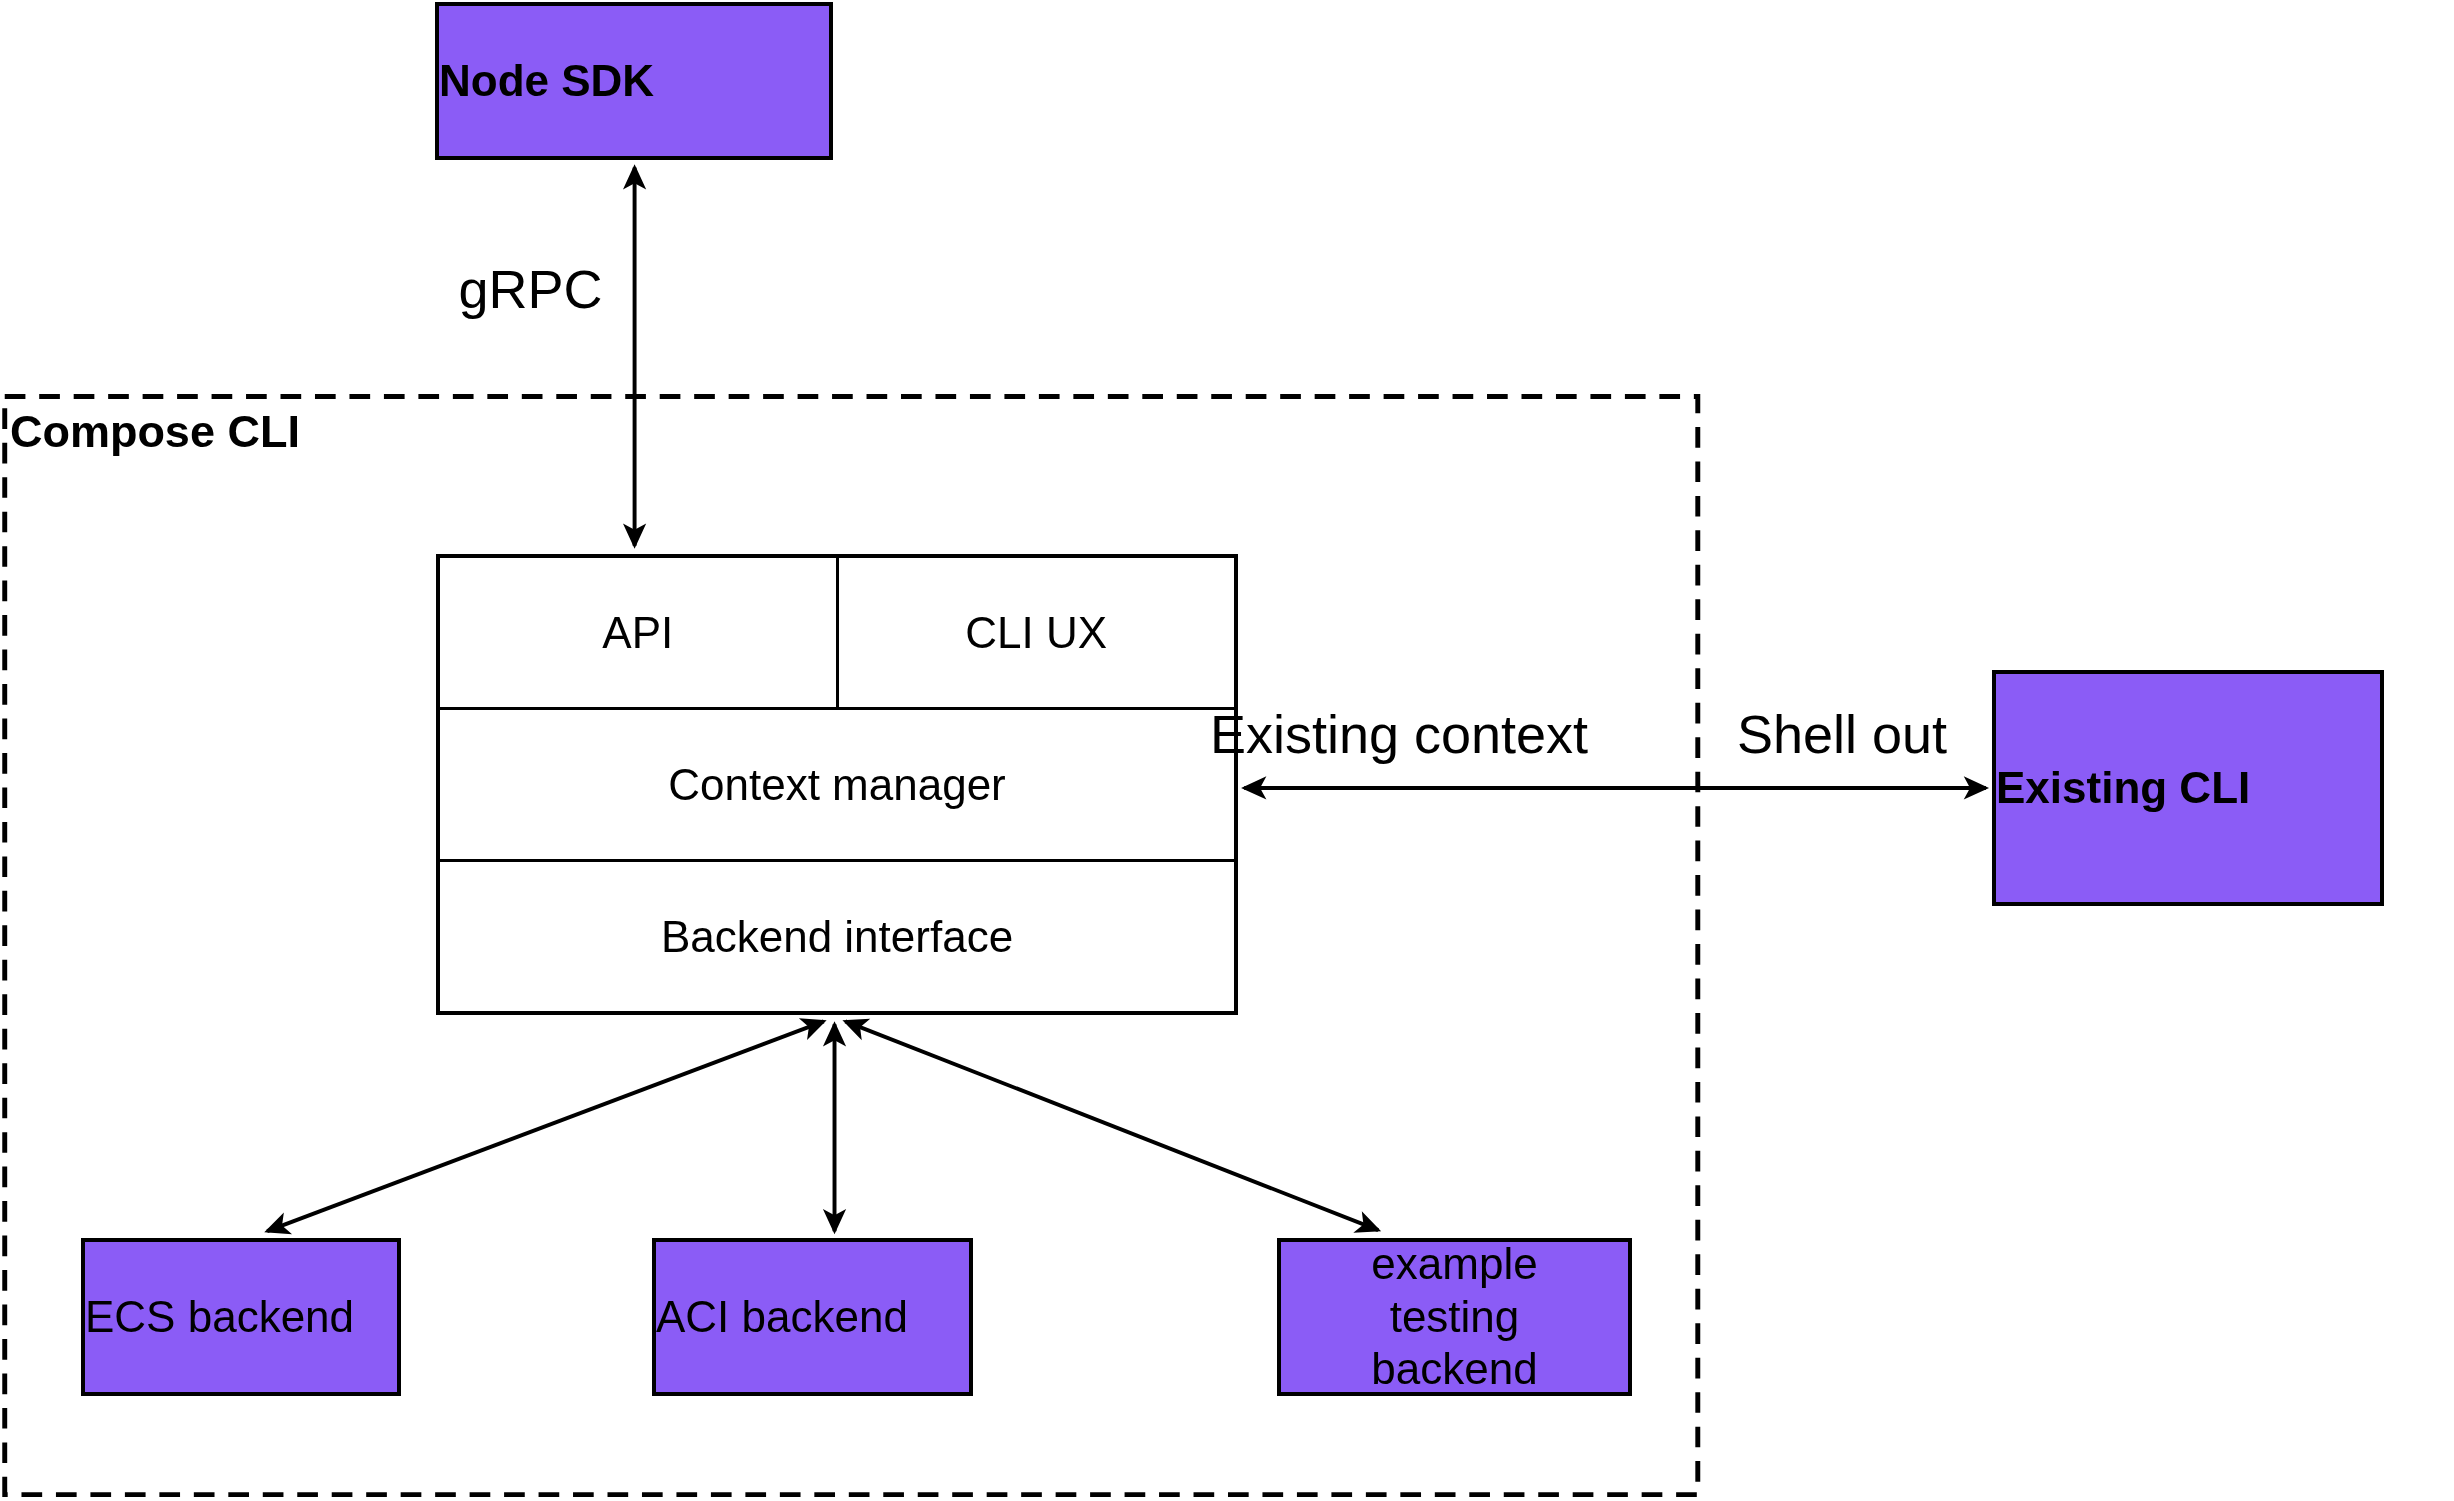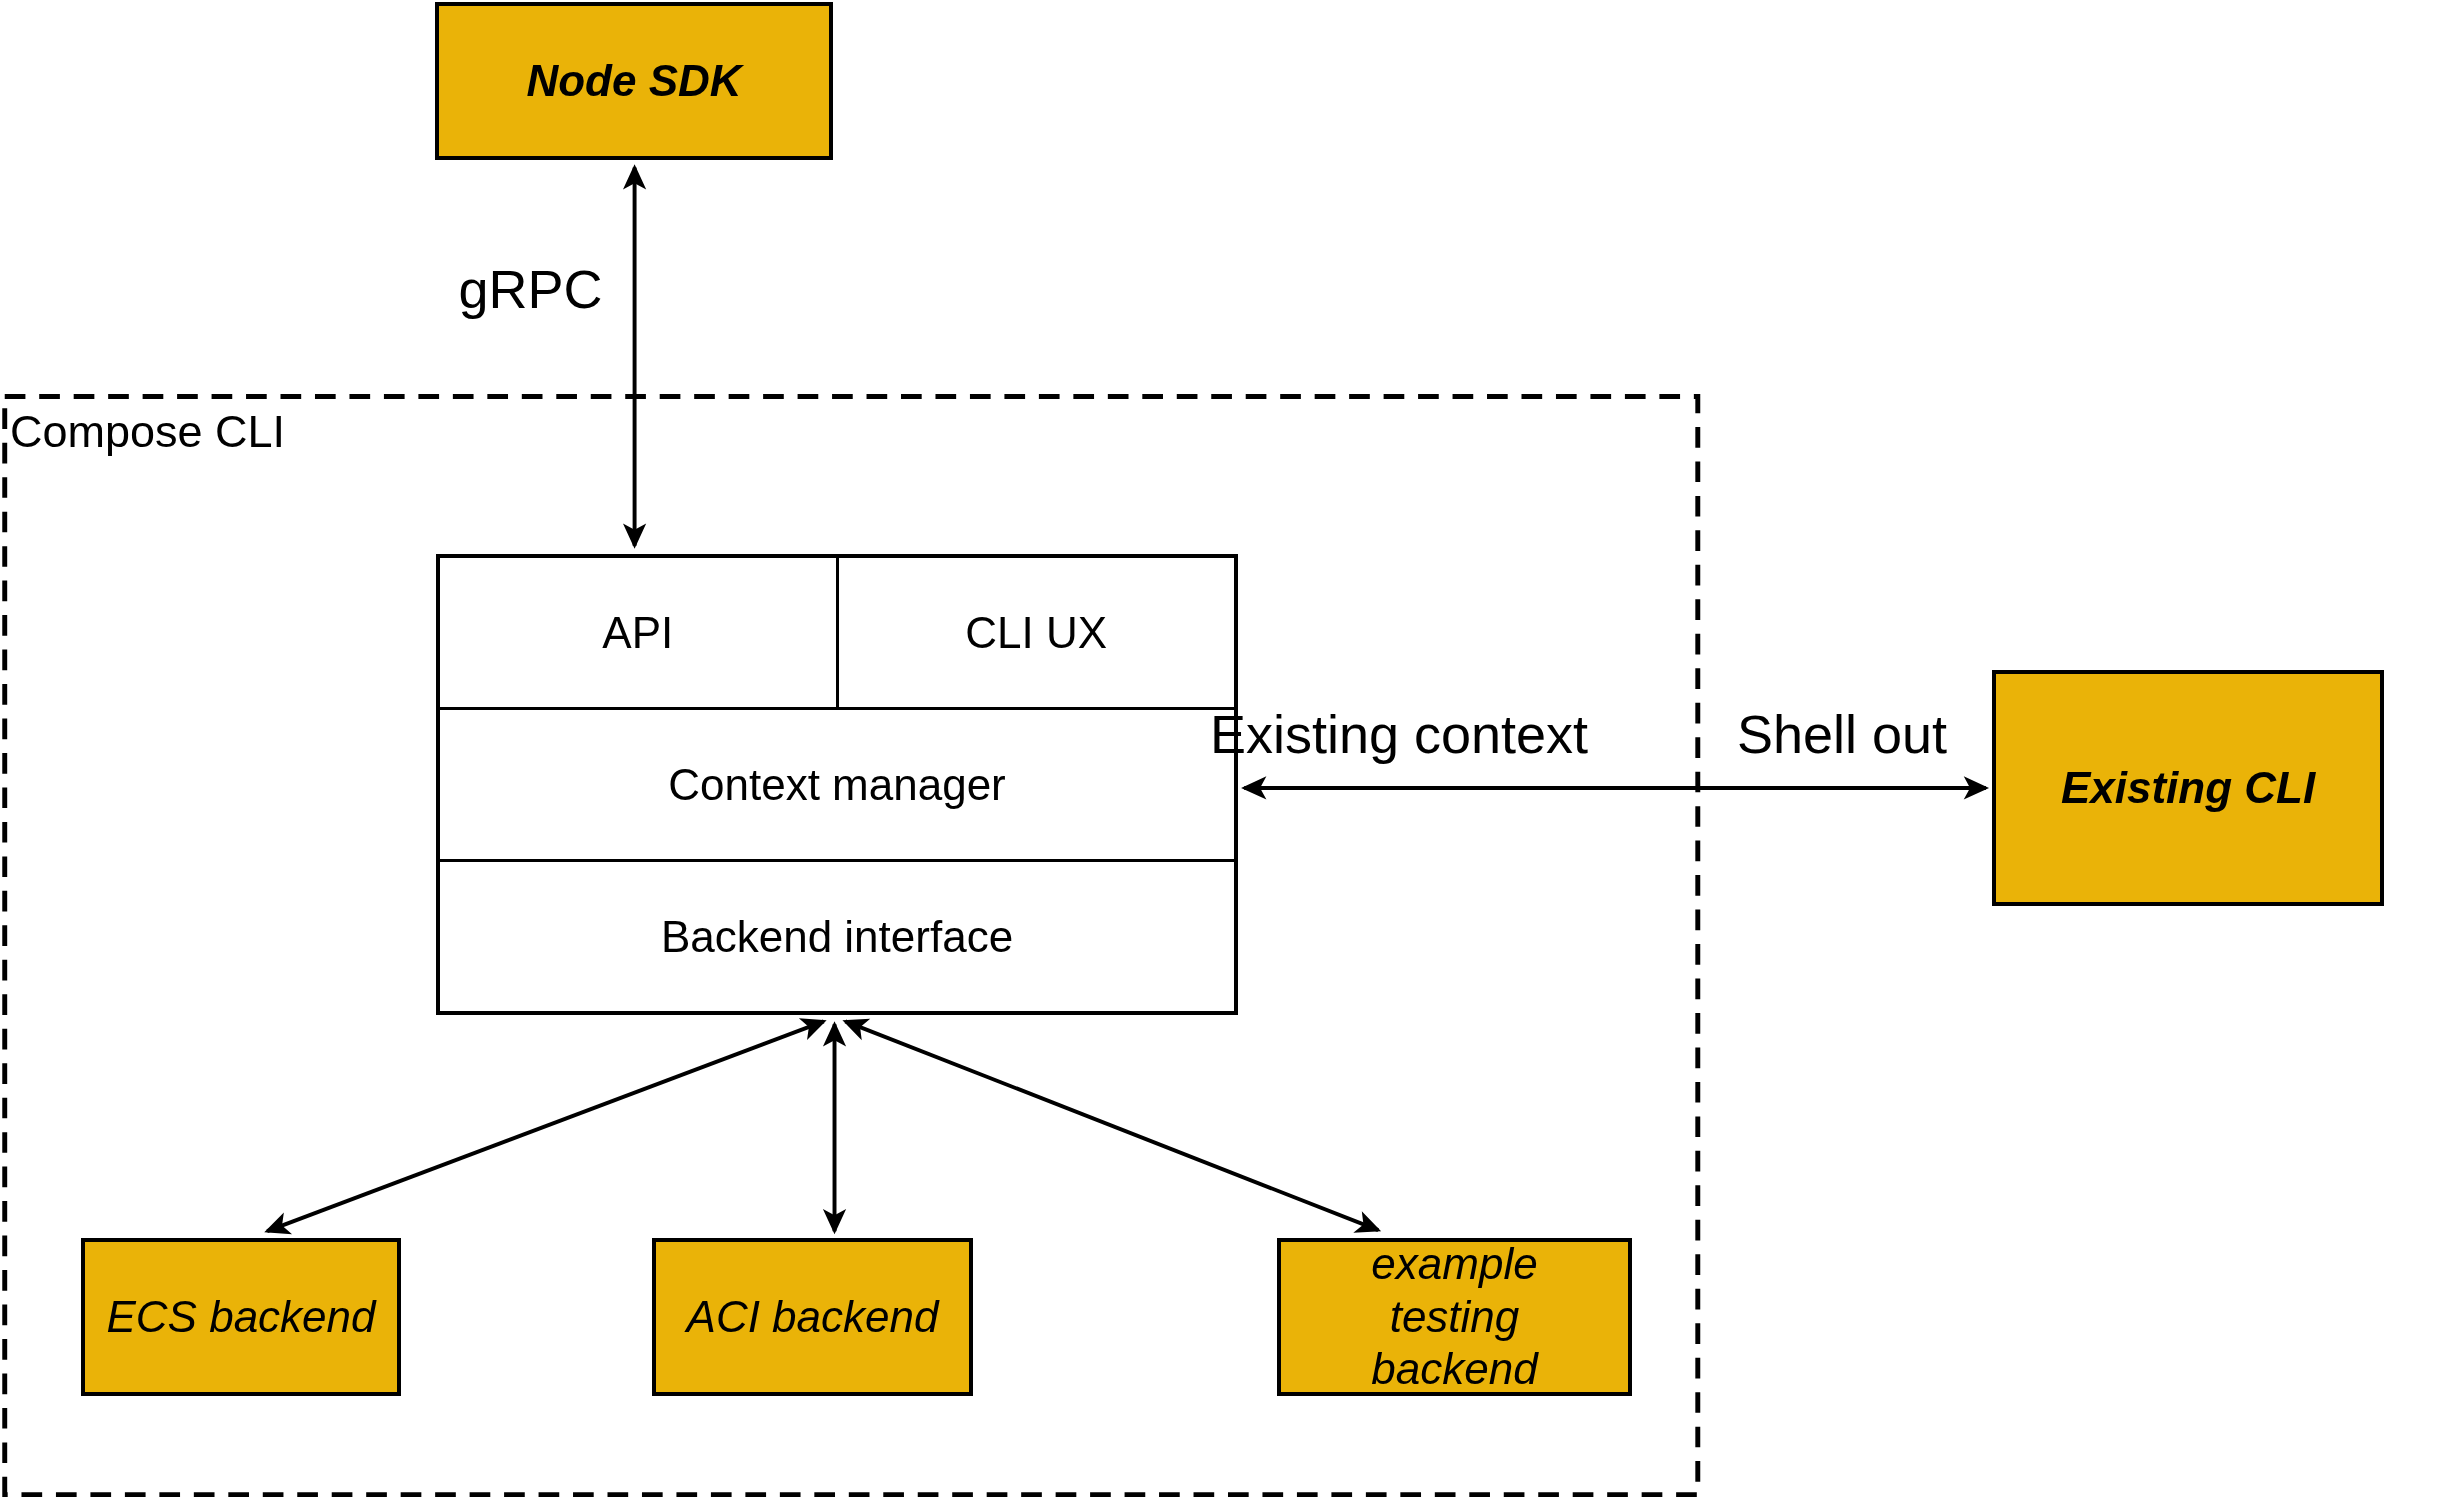--- a/index.html
+++ b/index.html
@@ -14,28 +14,26 @@
   }
   .layer {
     position: absolute;
     left: 0; top: 0;
     width: 2455px; height: 1501px;
   }
   .box {
     position: absolute;
     box-sizing: border-box;
     border: 4.9px solid #000000;
-    background: #eab308;
+    background: #8b5cf6;
     display: flex;
     align-items: center;
-    justify-content: center;
     text-align: center;
     font-size: 44px;
     line-height: 1.2;
-    font-style: italic;
   }
   .bold { font-weight: bold; }
   .node-sdk   { left: 435px;  top: 2px;    width: 398px; height: 158px; }
   .existing-cli { left: 1992px; top: 670px; width: 392px; height: 236px; }
   .ecs-backend  { left: 81px;   top: 1238px; width: 320px; height: 158px; }
   .aci-backend  { left: 652px;  top: 1238px; width: 321px; height: 158px; }
   .example-backend { left: 1277px; top: 1238px; width: 355px; height: 158px; padding: 0 21.7px; }
 
   .central-box {
     position: absolute;
@@ -64,21 +62,21 @@
     justify-content: center;
   }
   .cell-api { border-right: 3.9px solid #000000; }
 
   .float-label {
     position: absolute;
     font-size: 54px;
     line-height: 1.15;
     white-space: nowrap;
   }
-  .compose-cli-label { left: 9.9px;  top: 406px; font-weight: normal; font-size: 45px; }
+  .compose-cli-label { left: 9.9px;  top: 406px; font-weight: bold; font-size: 45px; }
   .grpc-label        { left: 422px; top: 258px; width: 217px; text-align: center; }
   .existing-context-label { left: 1202px; top: 703px; width: 394px; text-align: center; }
   .shell-out-label        { left: 1694px; top: 703px; width: 296px; text-align: center; }
 
   svg line, svg rect { stroke: #000000; }
 </style>
 </head>
 <body>
 
 <div class="canvas">

